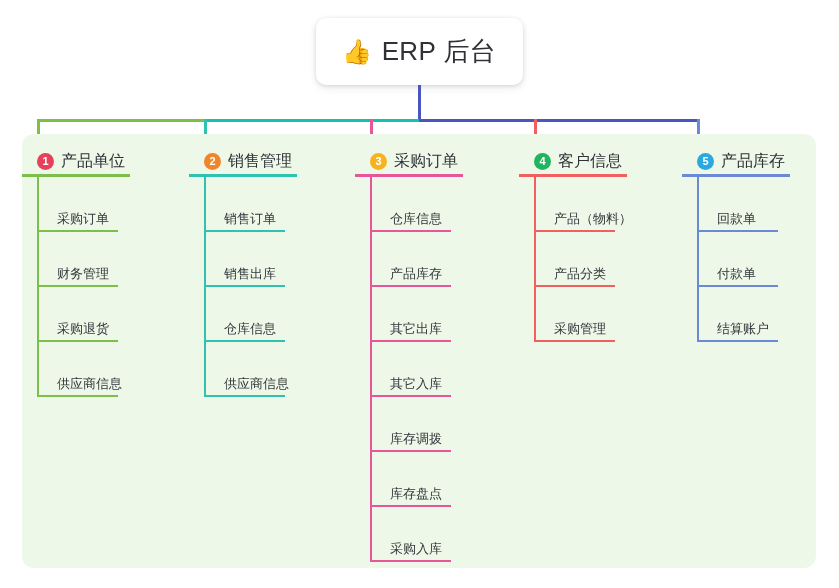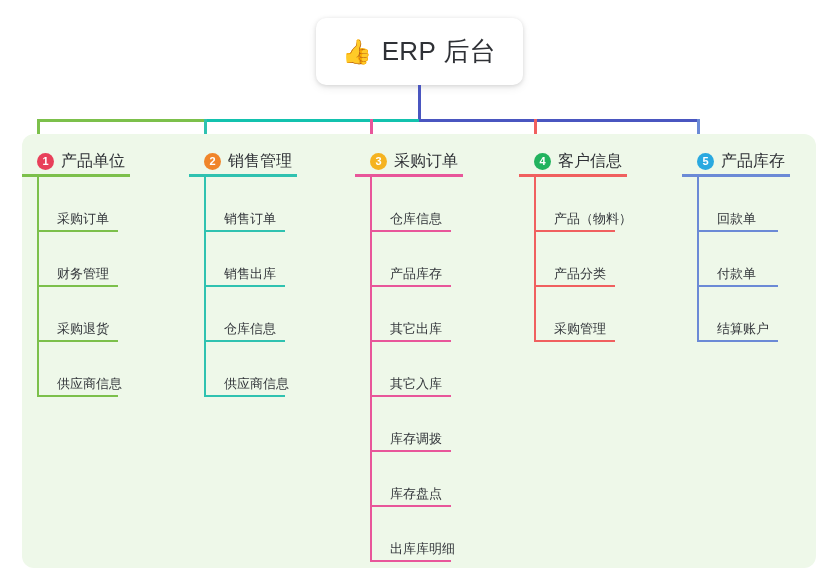--- a/index.html
+++ b/index.html
@@ -233,21 +233,21 @@
         </div>
         <div class="leaf" style="top: 292px; height: 26px;">
           <span class="leaf-label">库存调拨</span>
           <div class="leaf-rule" style="background: rgb(232, 86, 154);"></div>
         </div>
         <div class="leaf" style="top: 347px; height: 26px;">
           <span class="leaf-label">库存盘点</span>
           <div class="leaf-rule" style="background: rgb(232, 86, 154);"></div>
         </div>
         <div class="leaf" style="top: 402px; height: 26px;">
-          <span class="leaf-label">出库库明细</span>
+          <span class="leaf-label">采购入库</span>
           <div class="leaf-rule" style="background: rgb(232, 86, 154);"></div>
         </div>
       </div>
       <div class="column" style="left: 519px; top: 134px;">
         <div class="col-header" style="margin-top: 14px;">
           <span class="badge" style="background: rgb(34, 179, 94);">4</span>
           <span class="col-title">客户信息</span>
         </div>
         <div class="header-rule" style="top: 40px; background: rgb(240, 96, 95);"></div>
         <div class="trunk" style="top: 40px; height: 168px; background: rgb(240, 96, 95);"></div>

